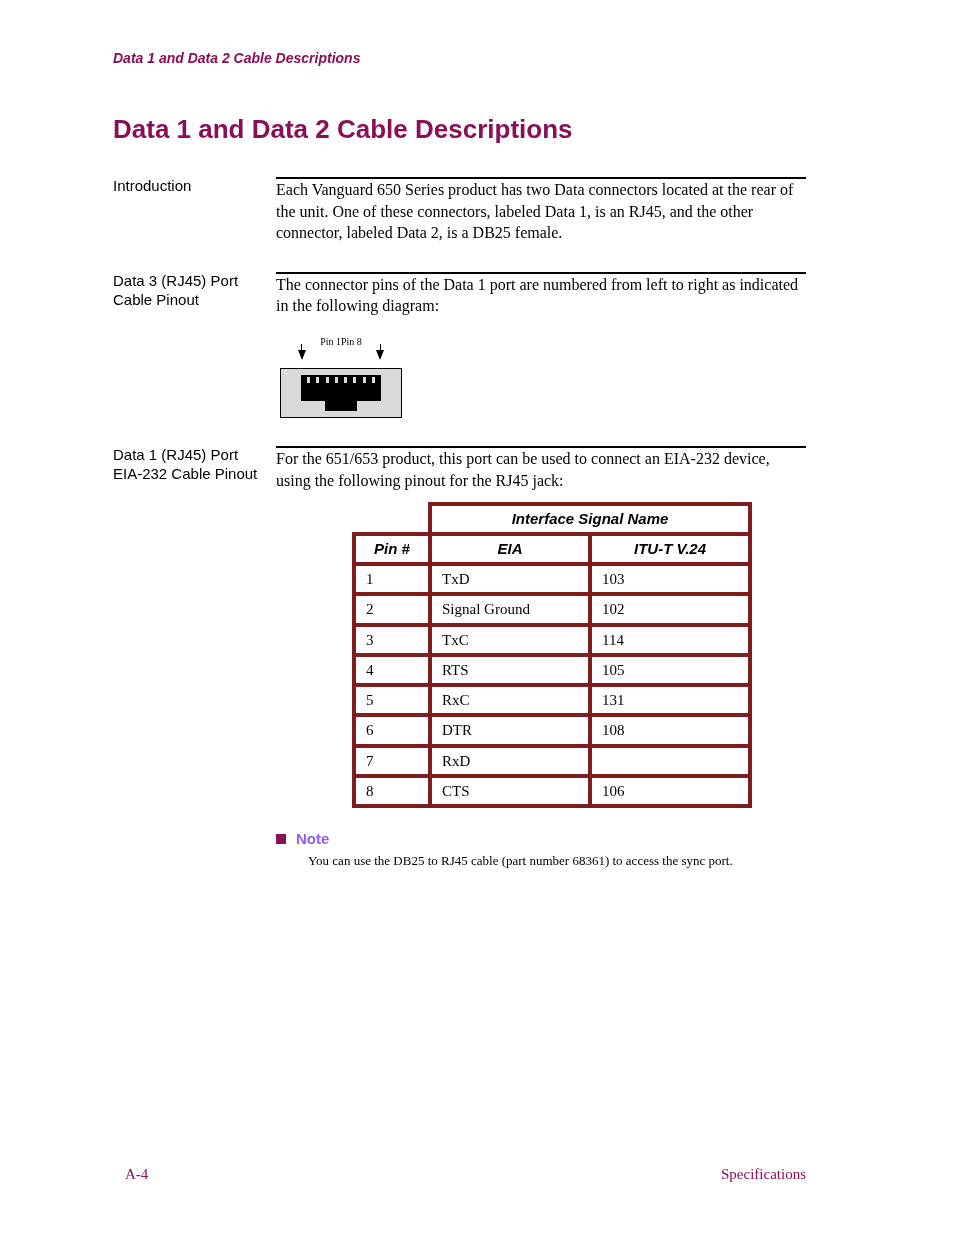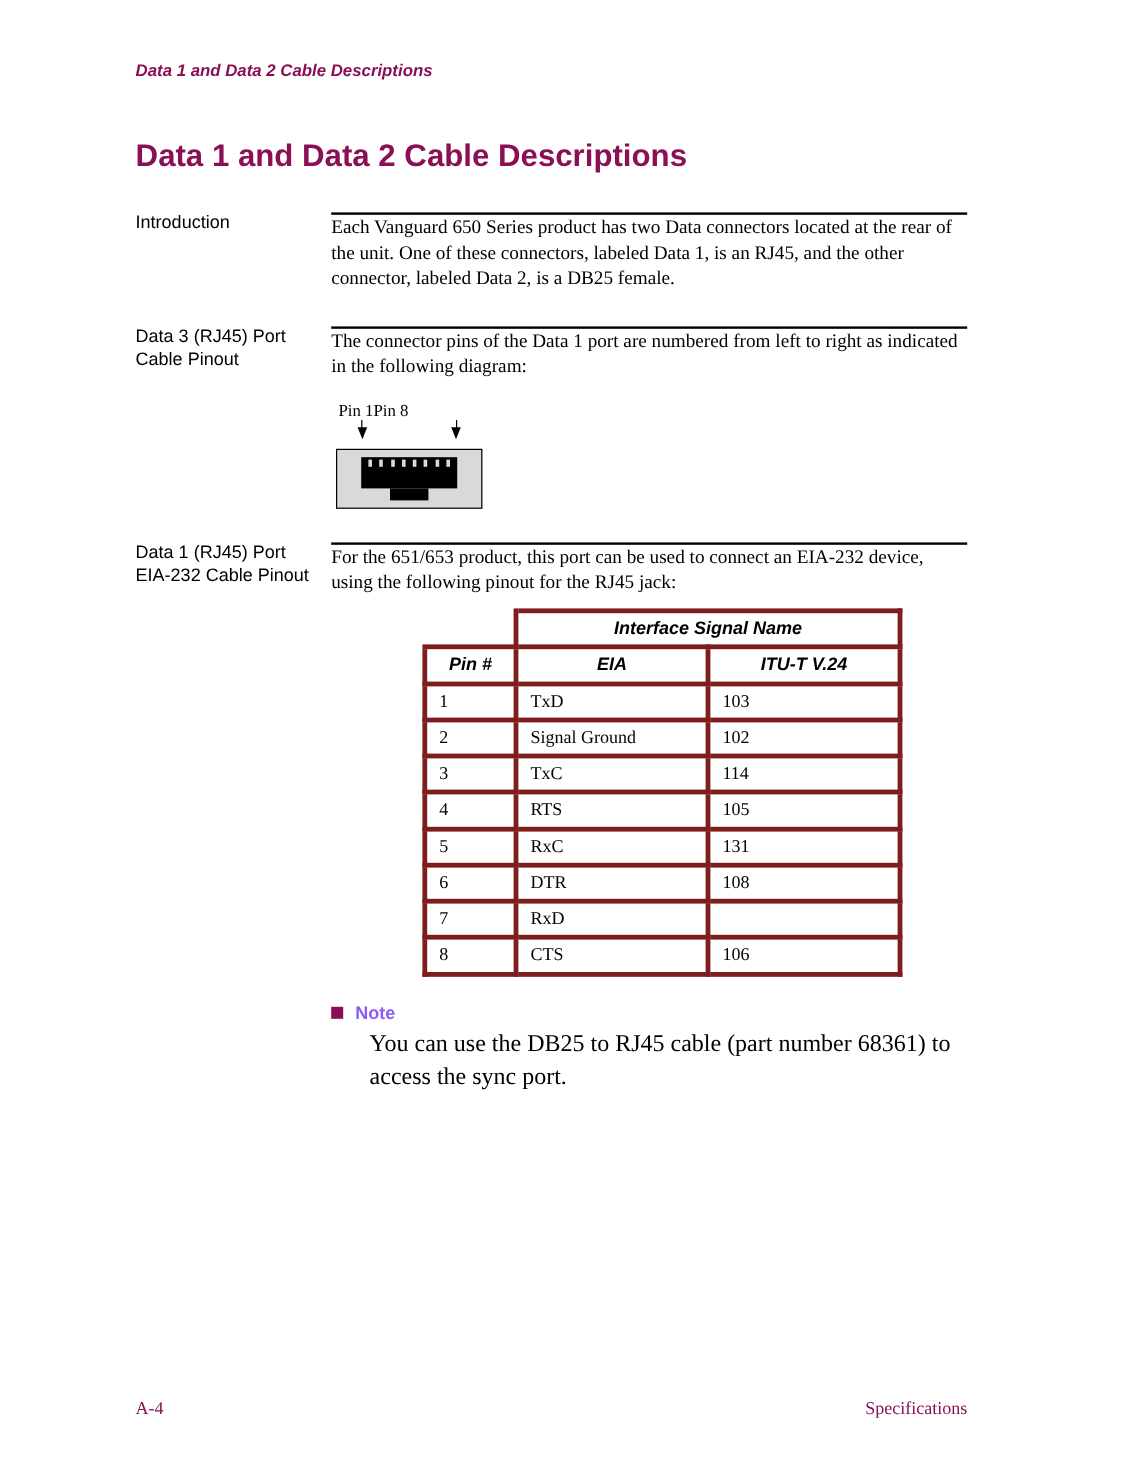--- a/index.html
+++ b/index.html
@@ -52,22 +52,22 @@
     line-height: 1.35;
   }
   .rj45-wrap {
     margin: 18px 0 0 0;
     position: relative;
     width: 130px;
     font-family: "Times New Roman", Times, serif;
   }
   .pin-labels {
     display: flex;
-    justify-content: flex-start;
-    font-size: 14px;
+    justify-content: center;
+    font-size: 10px;
     margin: 0 6px 2px 6px;
   }
   .arrow-row {
     position: relative;
     height: 16px;
     margin: 0 10px 2px 10px;
   }
   .arrow {
     position: absolute;
     width: 0; height: 0;
@@ -157,27 +157,27 @@
     position: relative;
     top: 0;
   }
   .note-label {
     font-family: Arial, Helvetica, sans-serif;
     font-weight: bold;
     color: #8b5cf6;
     font-size: 15px;
   }
   .note-body {
-    font-size: 20px;
+    font-size: 13px;
     margin: 2px 0 16px 32px;
     line-height: 1.35;
   }
   .footer {
     position: absolute;
-    left: 113px;
+    left: 125px;
     right: 98px;
     bottom: 52px;
     font-size: 15px;
     display: flex;
     justify-content: space-between;
     color: #8a0f55;
     font-family: "Times New Roman", Times, serif;
   }
 </style>
 </head>

